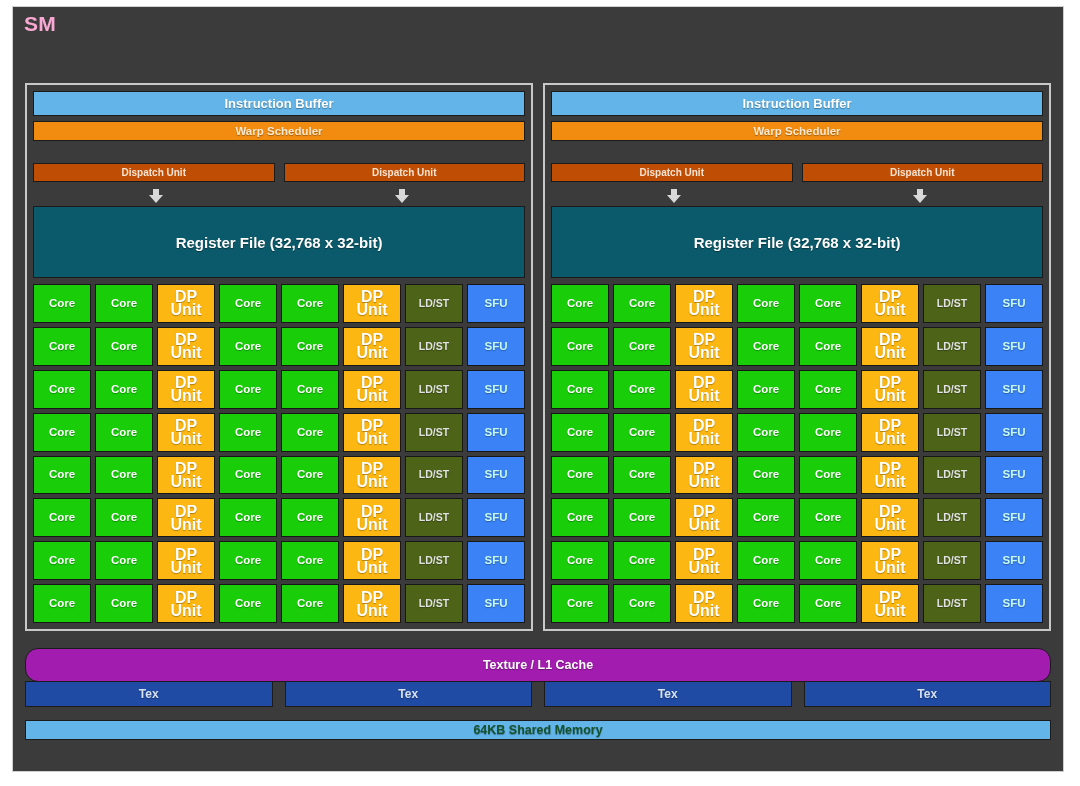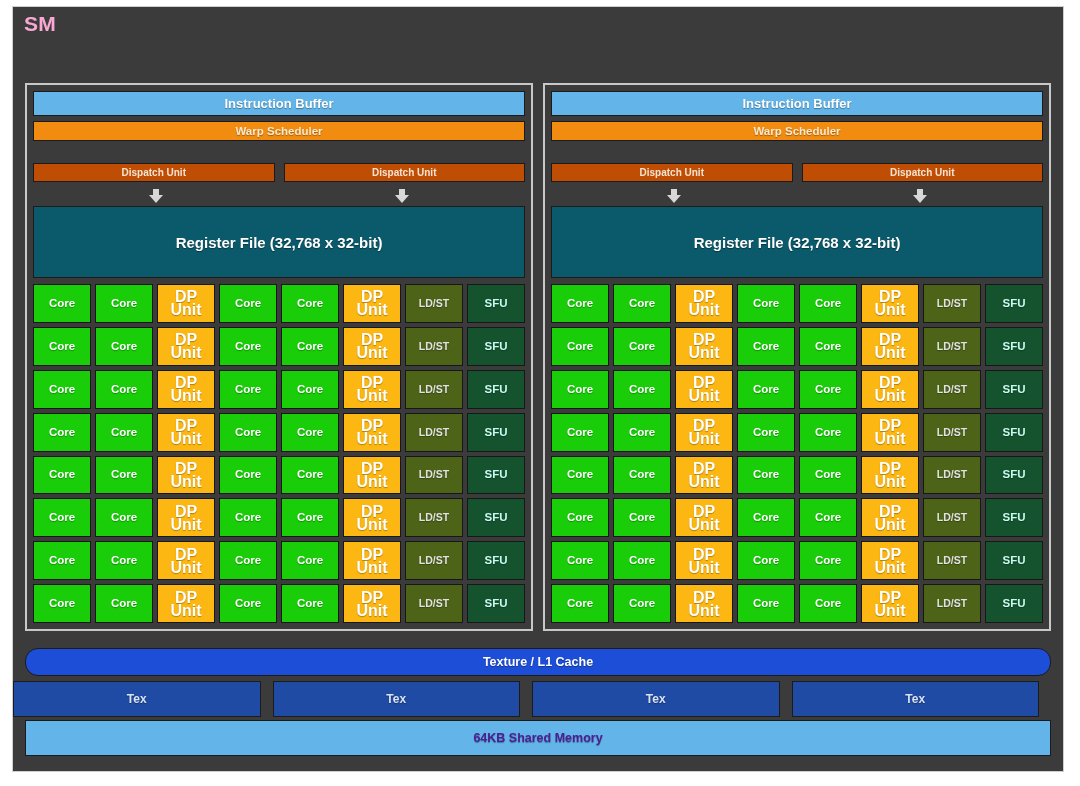--- a/index.html
+++ b/index.html
@@ -180,63 +180,63 @@
     flex-direction: column;
     font-weight: bold;
     font-size: 11.5px;
     line-height: 13px;
     text-align: center;
     text-shadow: 0 1px 1px rgba(0,0,0,.3);
   }
   .cell-core { background: #19cd09; color: #ffffff; }
   .cell-dp   { background: #fcb712; color: #ffffff; font-size: 16px; }
   .cell-ldst { background: #4c6318; color: #e2e2e2; font-size: 10.5px; }
-  .cell-sfu  { background: #14532d; color: #c8faf0; font-size: 11.5px; }
+  .cell-sfu  { background: #3b82f6; color: #c8faf0; font-size: 11.5px; }
 
   .cell-dp span { display: block; }
 
   
   .bar-texl1 {
     position: absolute;
     left: 12px;
     top: 641px;
     width: 1026px;
-    height: 28px;
-    background: #1d4ed8;
+    height: 34px;
+    background: #a21caf;
     color: #ffffff;
     font-size: 12.5px;
     text-shadow: 0 1px 1px rgba(0,0,0,.35);
     border-radius: 13px;
   }
 
   .tex-row {
     position: absolute;
-    left: 0;
+    left: 12px;
     top: 674px;
     width: 1026px;
-    height: 36px;
+    height: 26px;
     display: flex;
     gap: 12px;
   }
   .bar-tex {
     flex: 1 1 0;
     background: #1f4ba5;
     color: #d8e2f3;
     font-size: 12px;
     text-shadow: 0 1px 1px rgba(0,0,0,.35);
   }
 
   .bar-shmem {
     position: absolute;
     left: 12px;
     top: 713px;
     width: 1026px;
-    height: 36px;
+    height: 20px;
     background: #63b4e8;
-    color: #4c1d95;
+    color: #14532d;
     font-size: 12.5px;
     text-shadow: 0 1px 1px rgba(0,0,0,.35);
   }
 </style>
 </head>
 <body>
 
 <div id="canvas">
   <div class="sm-frame">
 

